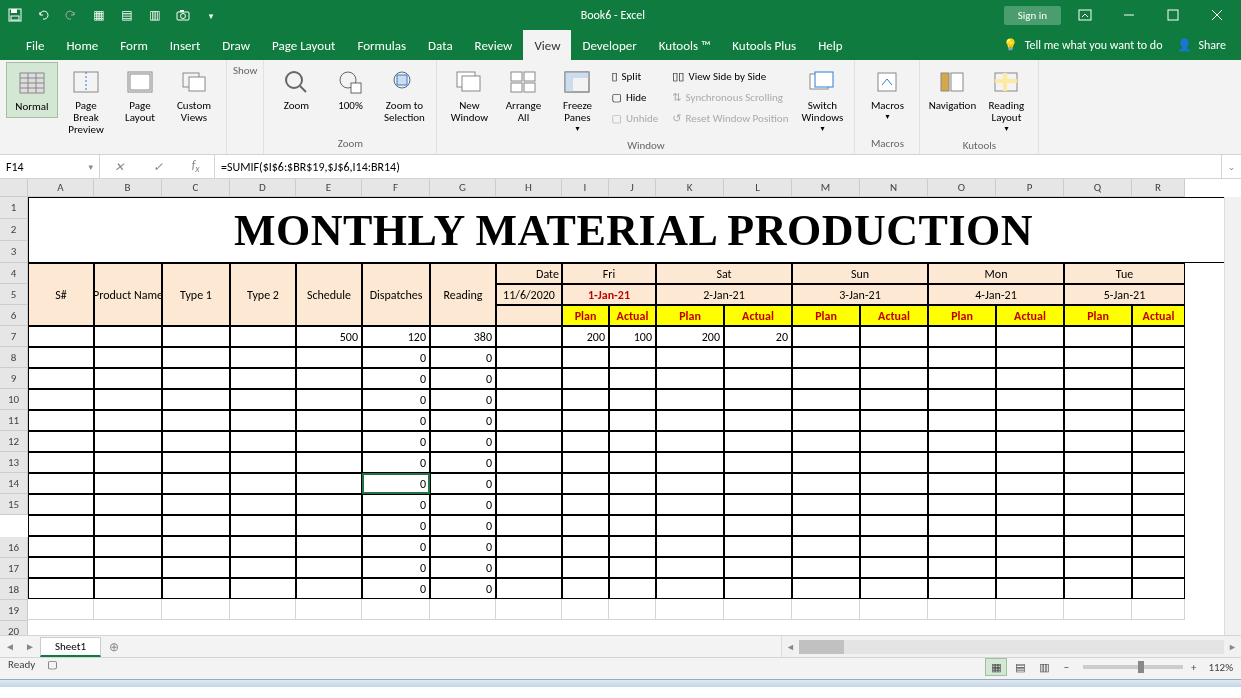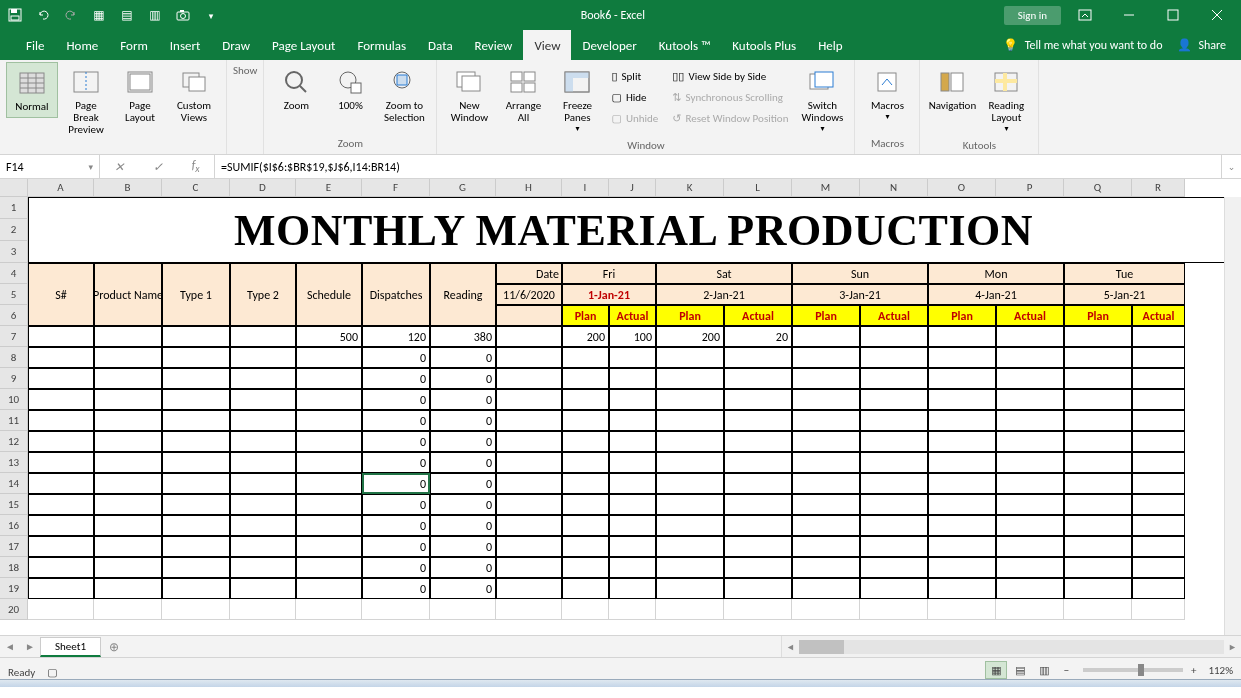--- a/index.html
+++ b/index.html
@@ -63,21 +63,21 @@
 
 .sheet-tabs { height: 22px; border-top: 1px solid #d4d4d4; display: flex; align-items: stretch; background: #f3f3f3; }
 .tab-nav { width: 20px; display: flex; align-items: center; justify-content: center; color: #888; font-size: 10px; cursor: pointer; }
 .sheet-tab { padding: 0 14px; display: flex; align-items: center; background: #fff; border: 1px solid #ccc; border-bottom: 2px solid #0f7b3e; font-size: 11px; margin-top: 1px; }
 .add-sheet { width: 26px; display: flex; align-items: center; justify-content: center; color: #888; cursor: pointer; }
 .hscroll-area { margin-left: auto; width: 460px; background: #f1f1f1; border-left: 1px solid #ddd; display: flex; align-items: center; padding: 0 4px; gap: 4px; }
 .hscroll-track { flex: 1; height: 14px; background: #e4e4e4; position: relative; }
 .hscroll-thumb { position: absolute; left: 0; top: 0; height: 100%; width: 45px; background: #c1c1c1; }
 
 
-.statusbar { height: 22px; background: #f3f3f3; border-top: 1px solid #d4d4d4; display: flex; align-items: flex-end; padding: 0 8px; font-size: 11px; color: #444; }
+.statusbar { height: 22px; background: #f3f3f3; border-top: 1px solid #d4d4d4; display: flex; align-items: flex-start; padding: 0 8px; font-size: 11px; color: #444; }
 .status-right { margin-left: auto; display: flex; align-items: center; gap: 2px; }
 .view-btn { width: 22px; height: 18px; border: 1px solid transparent; display: flex; align-items: center; justify-content: center; cursor: pointer; }
 .view-btn.active { background: #d4e6d4; border-color: #a0c0a0; }
 .zoom-slider { width: 100px; height: 4px; background: #ccc; margin: 0 6px; position: relative; }
 .zoom-thumb { position: absolute; top: -4px; width: 6px; height: 12px; background: #888; left: 55px; }
 
 svg { display: block; }
 </style>
 </head>
 <body>
@@ -417,21 +417,21 @@
       <div class="row-head" style="height: 21px; line-height: 21px;">6</div>
       <div class="row-head" style="height: 21px; line-height: 21px;">7</div>
       <div class="row-head" style="height: 21px; line-height: 21px;">8</div>
       <div class="row-head" style="height: 21px; line-height: 21px;">9</div>
       <div class="row-head" style="height: 21px; line-height: 21px;">10</div>
       <div class="row-head" style="height: 21px; line-height: 21px;">11</div>
       <div class="row-head" style="height: 21px; line-height: 21px;">12</div>
       <div class="row-head" style="height: 21px; line-height: 21px;">13</div>
       <div class="row-head" style="height: 21px; line-height: 21px;">14</div>
       <div class="row-head" style="height: 21px; line-height: 21px;">15</div>
-      <div class="row-head" style="height: 21px; line-height: 21px;">16</div>
+      <div class="row-head" style="height: 21px; line-height: 21px; margin-top: 22px;">16</div>
       <div class="row-head" style="height: 21px; line-height: 21px;">17</div>
       <div class="row-head" style="height: 21px; line-height: 21px;">18</div>
       <div class="row-head" style="height: 21px; line-height: 21px;">19</div>
       <div class="row-head" style="height: 21px; line-height: 21px;">20</div>
     </div>
   <div class="cells" id="cells">
       <div class="cell big-title" style="left: 0px; top: 0px; width: 1211px; height: 66px;;border:1px solid #000;background:#fff;">MONTHLY MATERIAL PRODUCTION</div>
       <div class="cell hdr" style="left: 0px; top: 66px; width: 66px; height: 63px;">S#</div>
       <div class="cell hdr" style="left: 66px; top: 66px; width: 68px; height: 63px;">Product Name</div>
       <div class="cell hdr" style="left: 134px; top: 66px; width: 68px; height: 63px;">Type 1</div>

